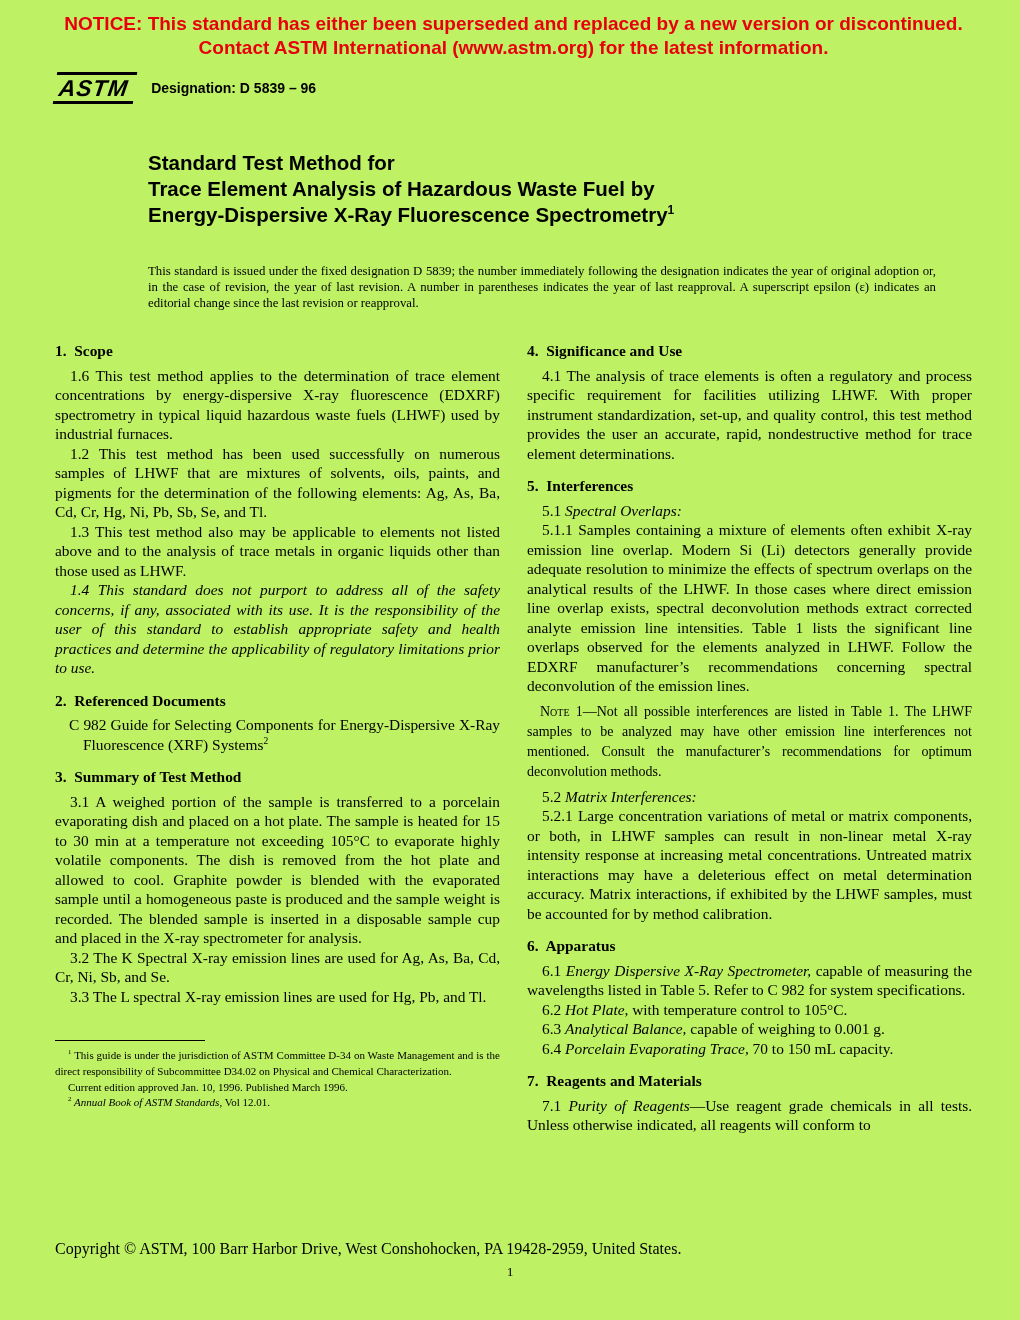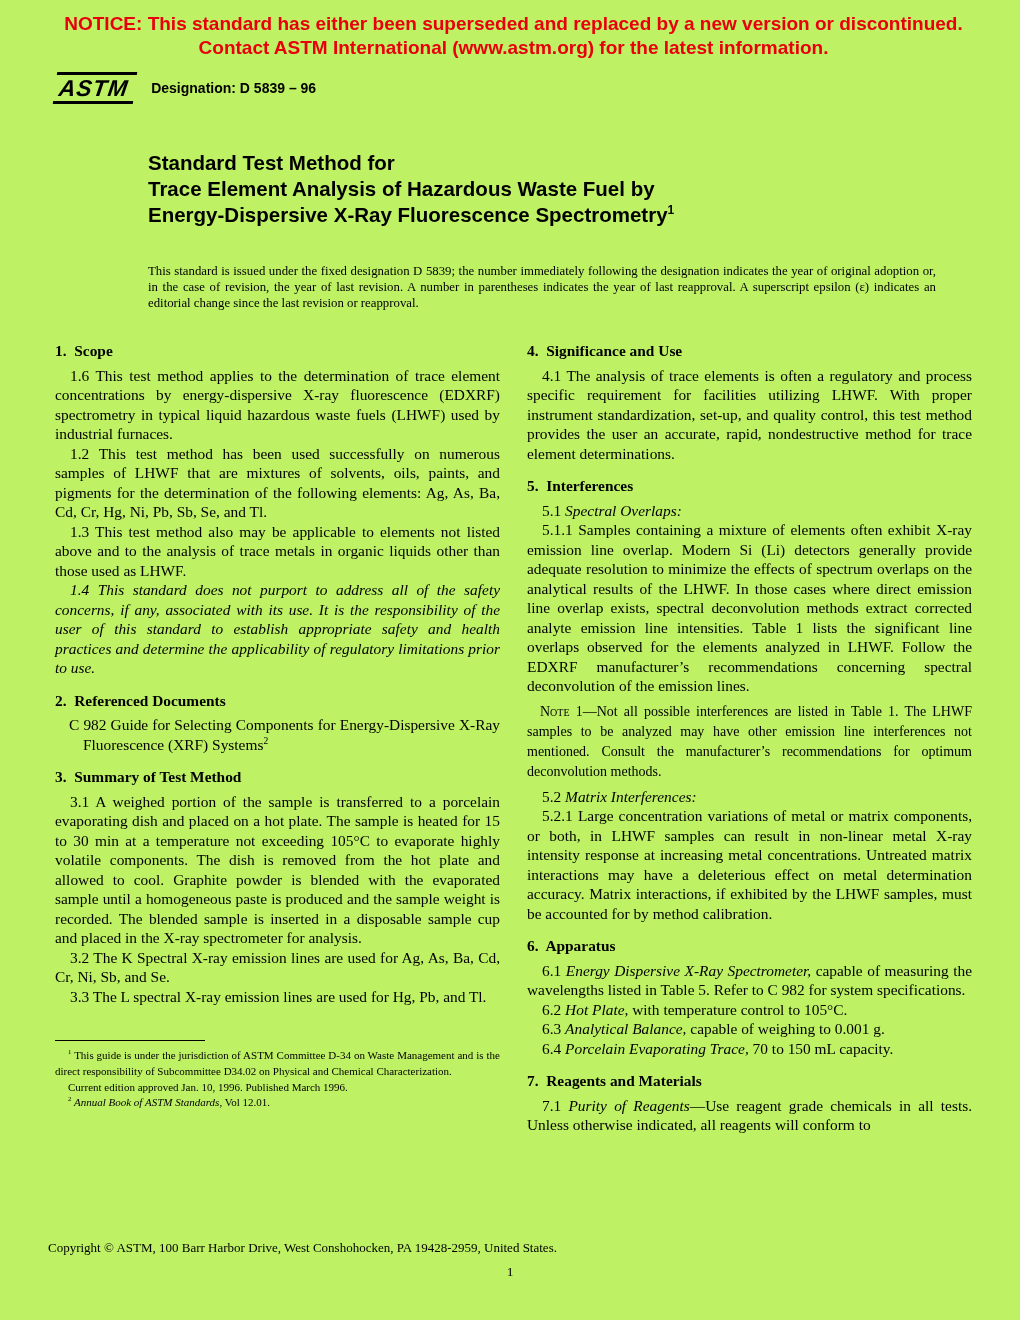--- a/index.html
+++ b/index.html
@@ -82,21 +82,21 @@
     margin:6px 0 5px 0;
     text-indent:13px;
   }
   .sc { font-variant:small-caps; }
   
   .fn-rule { width:150px; border:0; border-top:1px solid #000; margin:34px 0 7px 0; }
   .footnotes { font-size:11px; line-height:15.6px; text-align:justify; }
   .footnotes p { margin:0; }
   .footnotes .indent { text-indent:13px; }
   
-  .copyright { position:absolute; left:48px; top:1240px; font-size:13px; }
+  .copyright { position:absolute; left:55px; top:1240px; font-size:16px; }
   .page-num { position:absolute; left:0; right:0; top:1264px; text-align:center; font-size:13.5px; }
 </style>
 </head>
 <body>
 
 <div class="page">
 
   <div class="notice">
     <div>NOTICE: This standard has either been superseded and replaced by a new version or discontinued.</div>
     <div>Contact ASTM International (www.astm.org) for the latest information.</div>

